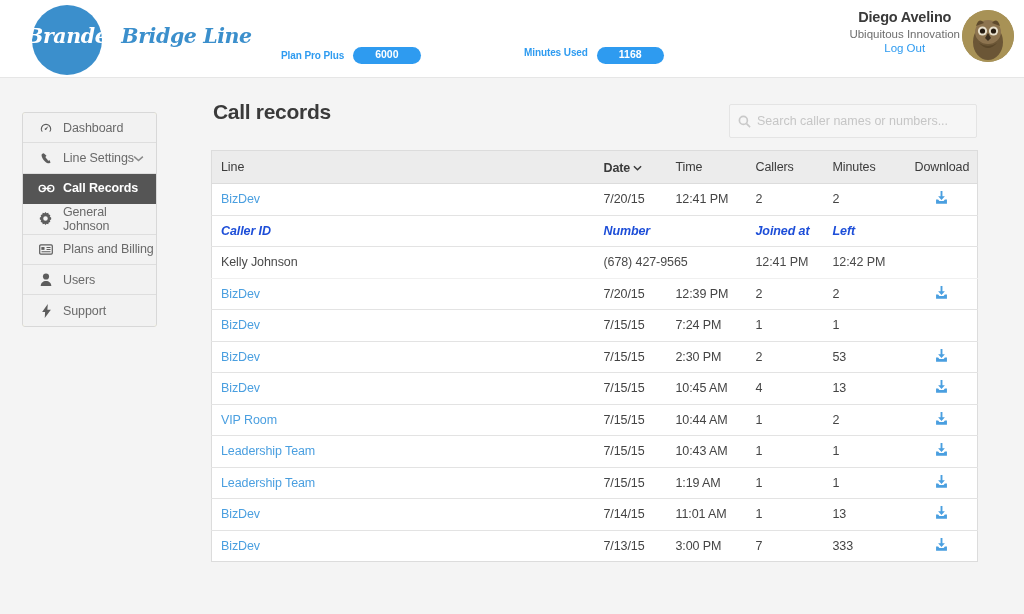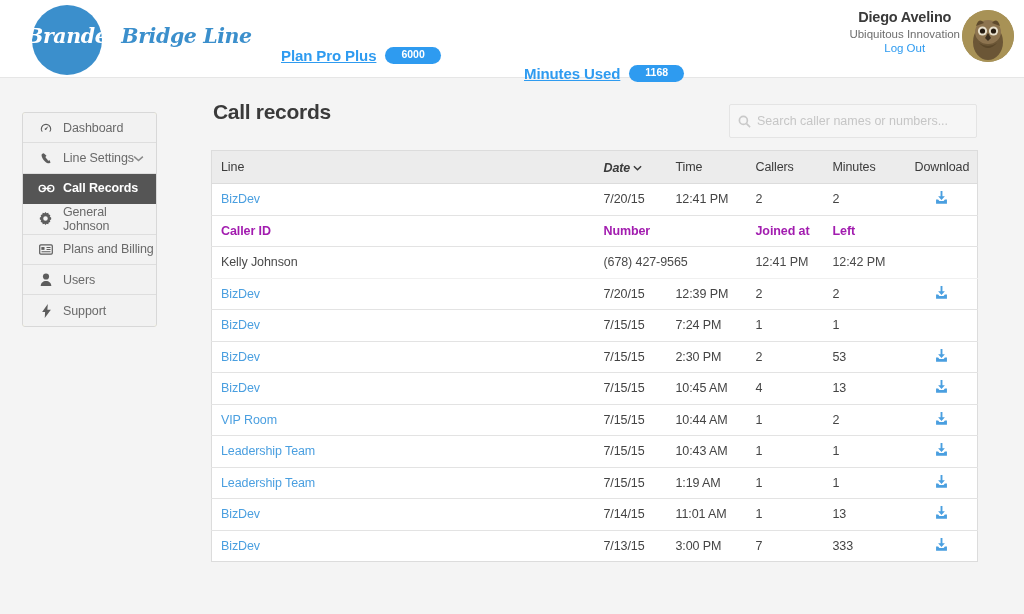--- a/index.html
+++ b/index.html
@@ -44,39 +44,38 @@
   .logo-text .w1 { color: #ffffff; }
 
   .plan-block {
     position: absolute;
     left: 281px; top: 47px;
     display: flex; align-items: center; gap: 9px;
     white-space: nowrap;
   }
   .minutes-block {
     position: absolute;
-    left: 524px; top: 65px;
-    display: flex; align-items: flex-end; gap: 9px;
+    left: 524px; top: 47px;
+    display: flex; align-items: flex-start; gap: 9px;
     white-space: nowrap;
   }
   .hdr-link {
-    font-size: 15px;
+    font-size: 10px;
     font-weight: bold;
     color: #2e9bf0;
     letter-spacing: -0.1px;
-    text-decoration: underline;
   }
   .pill {
     display: inline-block;
     background: #2e9bf0;
     color: #ffffff;
     font-size: 10.5px;
     font-weight: bold;
     border-radius: 9px;
-    padding: 2px 16px 3px;
+    padding: 2px 22px 3px;
     line-height: 1.1;
   }
 
   .account {
     position: absolute;
     right: 64px; top: 8px;
     text-align: center;
     line-height: 1.28;
   }
   .acct-name {
@@ -202,32 +201,33 @@
     vertical-align: middle;
     letter-spacing: -0.1px;
   }
   .hdr-row th {
     background: #ececec;
     color: #3b3b3b;
     font-weight: normal;
     border-bottom: 1px solid #dcdcdc;
     height: 33px;
   }
-  .hdr-row th.sorted { font-weight: bold; font-style: italic; }
+  .hdr-row th.sorted { font-weight: bold; }
   .sort-caret { display:inline-block; margin-left: 3px; vertical-align: 1px; }
 
   .data-row td { border-bottom: 1px solid #e3e3e3; }
   .data-row:last-child td { border-bottom: none; }
   .line-link { color: #4a9fe0; cursor: pointer; }
 
   .sub-hdr td {
     font-weight: bold;
-    color: #a21caf;
+    color: #1d4ed8;
     border-bottom: 1px solid #e3e3e3;
     border-top: 1px solid #e3e3e3;
+    font-style: italic;
   }
   .sub-row td { border-bottom: 1px solid #f0f0f0; color: #4a4a4a; }
 
   .dl { text-align: center !important; padding-left: 0 !important; }
   .dl-ico { display: inline-flex; color: #4a9fe0; cursor: pointer; }
 
   
   col.c-line    { width: 383px; }
   col.c-date    { width: 72px; }
   col.c-time    { width: 80px; }

